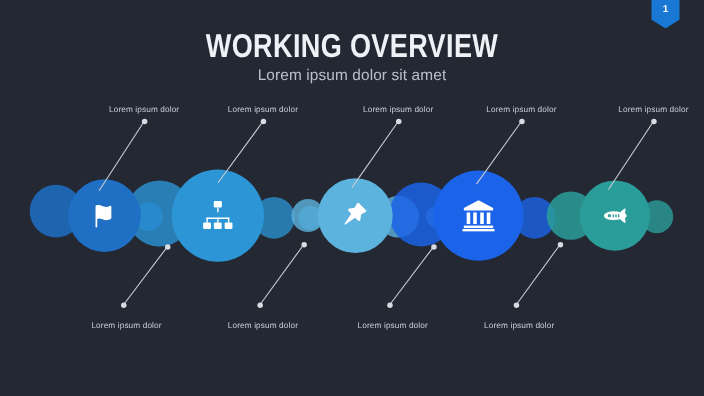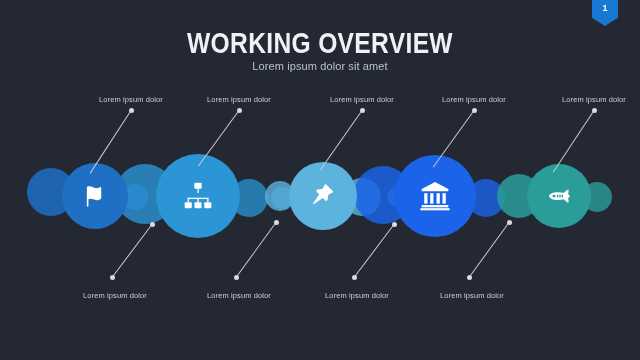--- a/index.html
+++ b/index.html
@@ -51,21 +51,21 @@
     transform: scaleX(.82);
     font-family: "Liberation Sans Narrow", "Liberation Sans", sans-serif;
   }
   .subtitle {
     position: absolute;
     top: 60px;
     left: 0;
     width: 640px;
     text-align: center;
     color: #b9c0cc;
-    font-size: 11px;
+    font-size: 14px;
     letter-spacing: .1px;
   }
   .circ {
     position: absolute;
     border-radius: 50%;
   }
   .main-circ {
     display: flex;
     align-items: center;
     justify-content: center;

